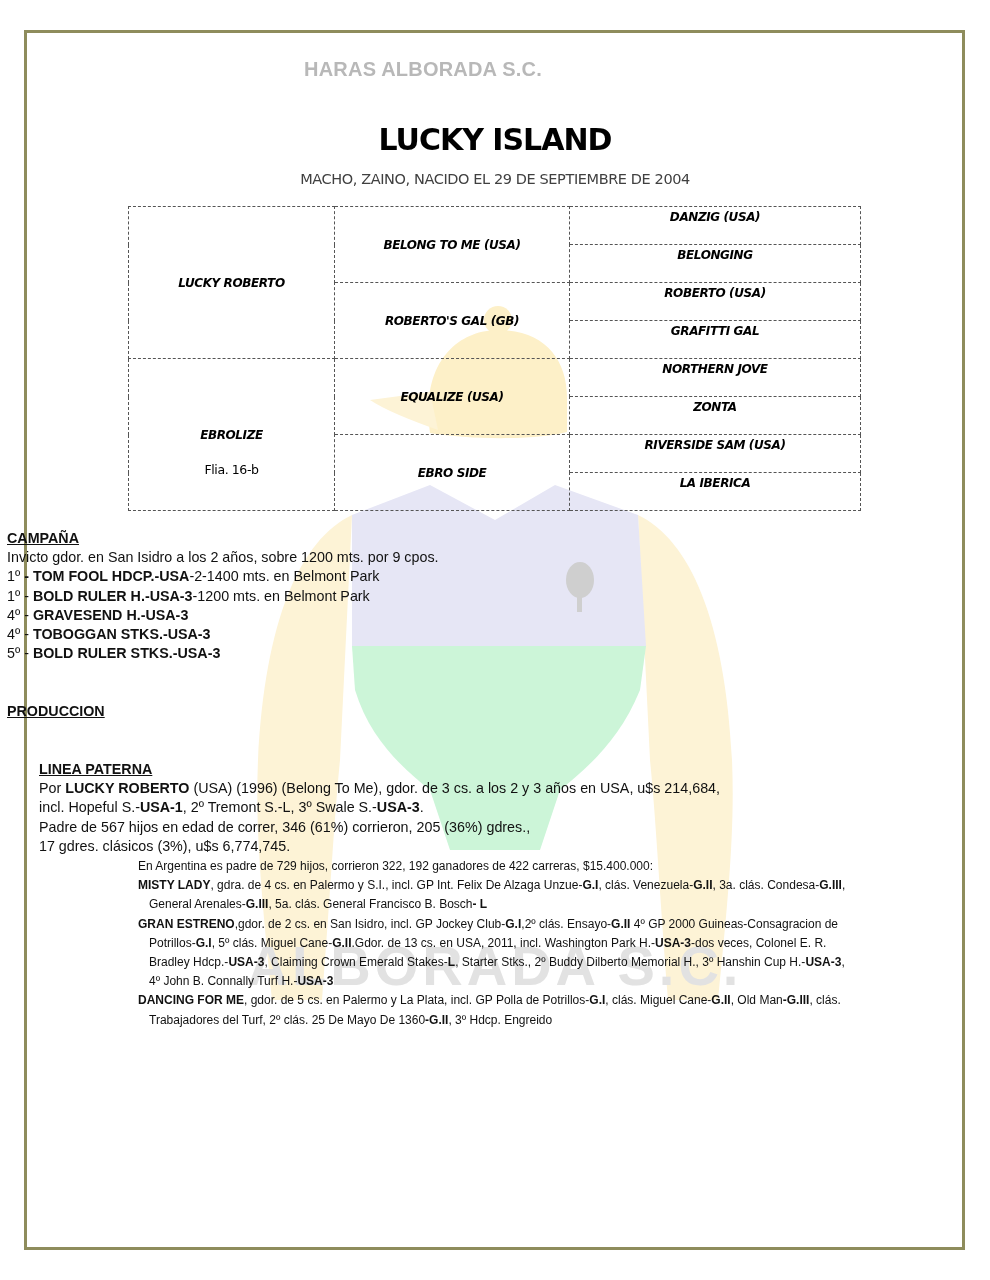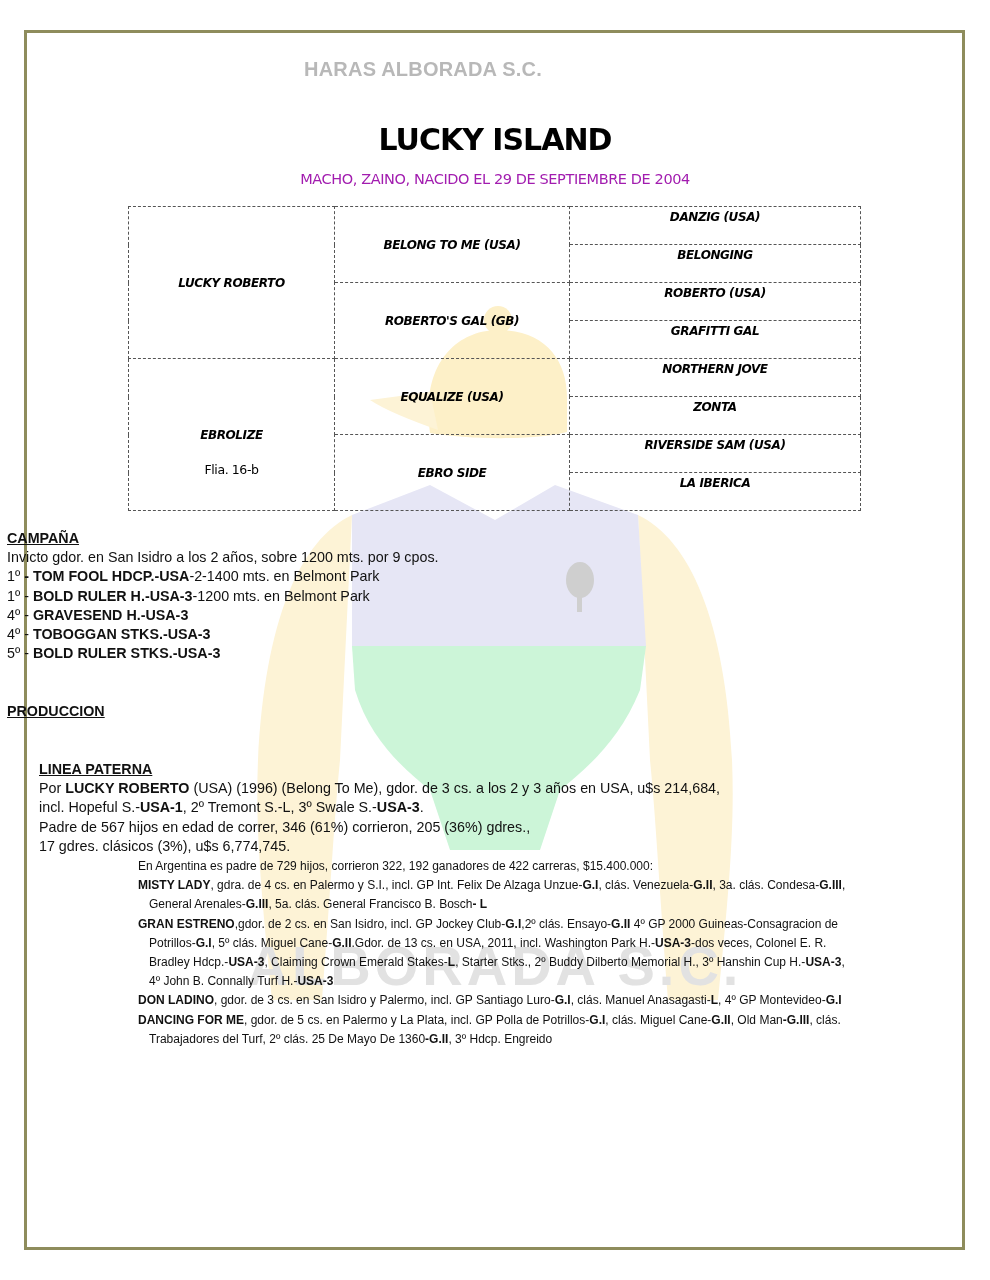--- a/index.html
+++ b/index.html
@@ -2,21 +2,21 @@
 <html><head>
   <meta charset="utf-8">
   <style>
     html, body { margin: 0; padding: 0; background: #ffffff; }
     body { width: 990px; height: 1280px; position: relative; overflow: hidden; font-family: "Liberation Sans", sans-serif; color: #111; }
     .frame { position: absolute; left: 24px; top: 30px; width: 935px; height: 1214px; border: 3px solid #8e8c5c; box-sizing: content-box; }
     .watermark-svg { position: absolute; left: 0; top: 0; width: 990px; height: 1280px; z-index: 0; pointer-events: none; }
     .layer { position: absolute; left: 0; top: 0; width: 990px; height: 1280px; z-index: 1; }
     .brand { position: absolute; top: 58px; left: 0; width: 846px; text-align: center; font-family: "Liberation Sans", sans-serif; font-weight: bold; font-size: 20px; color: #b8b8b8; letter-spacing: 0.2px; }
     .title { position: absolute; top: 122px; left: 0; width: 990px; text-align: center; font-family: "DejaVu Sans", sans-serif; font-weight: bold; font-size: 30px; color: #000; letter-spacing: -1px; }
-    .subtitle { position: absolute; top: 171px; left: 0; width: 990px; text-align: center; font-family: "DejaVu Sans", sans-serif; font-size: 14.5px; color: #a21caf; letter-spacing: -0.4px; }
+    .subtitle { position: absolute; top: 171px; left: 0; width: 990px; text-align: center; font-family: "DejaVu Sans", sans-serif; font-size: 14.5px; color: #404040; letter-spacing: -0.4px; }
 
     table.ped { position: absolute; left: 128px; top: 206px; width: 733px; height: 300px; border-collapse: collapse; table-layout: fixed; }
     table.ped td { border: 1px dashed #555; font-family: "DejaVu Sans", sans-serif; font-style: italic; font-weight: bold; font-size: 12px; color: #000; text-align: center; padding: 0; letter-spacing: -0.4px; }
     table.ped td.c1 { width: 205px; }
     table.ped td.c2 { width: 234px; }
     table.ped td.c3 { vertical-align: top; padding-top: 3px; height: 34px; }
     table.ped td.c2 { vertical-align: middle; }
     .flia { display: block; font-style: normal; font-weight: normal; margin-top: 20px; font-size: 12.5px; }
     .dam-name { display: block; margin-top: 36px; }
 
@@ -125,16 +125,15 @@
     <p><span>Por </span><b>LUCKY ROBERTO</b><span> (USA) (1996) (Belong To Me), gdor. de 3 cs. a los 2 y 3 años en USA, u$s 214,684,</span></p>
     <p><span>incl. Hopeful S.-</span><b>USA-1</b><span>, 2º Tremont S.-L, 3º Swale S.-</span><b>USA-3</b><span>.</span></p>
     <p>Padre de 567 hijos en edad de correr, 346 (61%) corrieron, 205 (36%) gdres.,</p>
     <p>17 gdres. clásicos (3%), u$s 6,774,745.</p>
   </div>
 
   <div class="body-text">
     <p>En Argentina es padre de 729 hijos, corrieron 322, 192 ganadores de 422 carreras, $15.400.000:</p>
     <p class="entry"><b>MISTY LADY</b><span>, gdra. de 4 cs. en Palermo y S.I., incl. GP Int. Felix De Alzaga Unzue-</span><b>G.I</b><span>, clás. Venezuela-</span><b>G.II</b><span>, 3a. clás. Condesa-</span><b>G.III</b><span>, General Arenales-</span><b>G.III</b><span>, 5a. clás. General Francisco B. Bosch</span><b>- L</b></p>
     <p class="entry"><b>GRAN ESTRENO</b><span>,gdor. de 2 cs. en San Isidro, incl. GP Jockey Club-</span><b>G.I</b><span>,2º clás. Ensayo-</span><b>G.II</b><span> 4º GP 2000 Guineas-Consagracion de Potrillos-</span><b>G.I</b><span>, 5º clás. Miguel Cane-</span><b>G.II</b><span>.Gdor. de 13 cs. en USA, 2011, incl. Washington Park H.-</span><b>USA-3</b><span>-dos veces, Colonel E. R. Bradley Hdcp.-</span><b>USA-3</b><span>, Claiming Crown Emerald Stakes-</span><b>L</b><span>, Starter Stks., 2º Buddy Dilberto Memorial H., 3º Hanshin Cup H.-</span><b>USA-3</b><span>, 4º John B. Connally Turf H.-</span><b>USA-3</b></p>
-    <p class="entry"><b>DON LADINO</b><span>, gdor. de 3 cs. en San Isidro y Palermo, incl. GP Santiago Luro-</span><b>G.I</b><span>, clás. Manuel Anasagasti-</span><b>L</b><span>, 4º GP Montevideo-</span><b>G.I</b></p>
     <p class="entry"><b>DANCING FOR ME</b><span>, gdor. de 5 cs. en Palermo y La Plata, incl. GP Polla de Potrillos-</span><b>G.I</b><span>, clás. Miguel Cane-</span><b>G.II</b><span>, Old Man</span><b>-G.III</b><span>, clás. Trabajadores del Turf, 2º clás. 25 De Mayo De 1360</span><b>-G.II</b><span>, 3º Hdcp. Engreido</span></p>
   </div>
 </div>
 
 </body></html>

